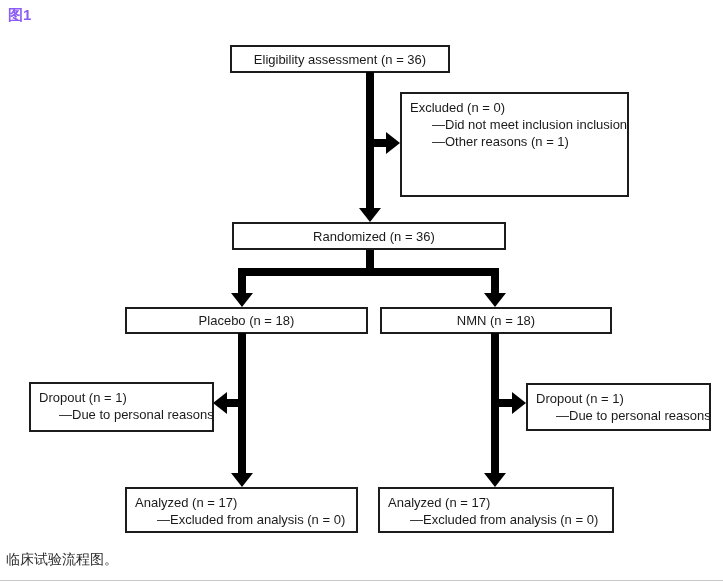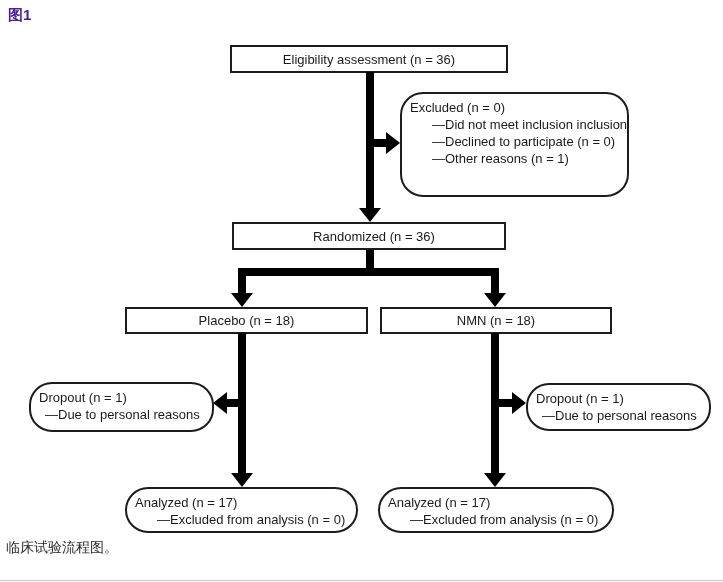--- a/index.html
+++ b/index.html
@@ -14,26 +14,26 @@
     height: 582px;
     background: #ffffff;
     overflow: hidden;
   }
   .fig-label {
     position: absolute;
     left: 8px;
     top: 6px;
     font-size: 15px;
     font-weight: bold;
-    color: #4c1d95;
+    color: #8b5cf6;
   }
   .caption {
     position: absolute;
     left: 6px;
-    top: 539px;
+    top: 551px;
     font-size: 14px;
     color: #2a2a2a;
   }
   .bottom-rule {
     position: absolute;
     left: 0;
     top: 580px;
     width: 723px;
     height: 1px;
     background: #c9c9c9;
@@ -48,26 +48,25 @@
     line-height: 17px;
   }
   .box.center {
     display: flex;
     align-items: center;
     justify-content: center;
     text-align: center;
   }
   .box.leftalign {
     padding: 5px 5px 5px 8px;
-    border-radius: 23px;
   }
   .box .line { display: block; white-space: nowrap; }
   .ind1 { margin-left: 22px; }
   .ind2 { margin-left: 30px; }
-  .ind-sm { margin-left: 6px; }
+  .ind-sm { margin-left: 20px; }
   .vline, .hline {
     position: absolute;
     background: #000000;
   }
   .arrow-down {
     position: absolute;
     width: 0; height: 0;
     border-left: 11px solid transparent;
     border-right: 11px solid transparent;
     border-top: 14px solid #000000;
@@ -87,34 +86,33 @@
     border-right: 14px solid #000000;
   }
 </style>
 </head>
 <body>
 
 <div id="canvas">
 
   <div class="fig-label">图1</div>
 
-  <div class="box center" style="left:230px; top:45px; width:278px; height:28px;">
+  <div class="box center" style="left:230px; top:45px; width:220px; height:28px;">
     <span>Eligibility assessment (n = 36)</span>
   </div>
 
   <div class="vline" style="left:366px; top:72px; width:8px; height:136px;"></div>
   <div class="arrow-down" style="left:359px; top:208px;"></div>
 
   <div class="hline" style="left:370px; top:139px; width:16px; height:8px;"></div>
   <div class="arrow-right" style="left:386px; top:132px;"></div>
 
   <div class="box leftalign" style="left:400px; top:92px; width:229px; height:105px;">
     <span class="line">Excluded (n = 0)</span>
     <span class="line ind1">—Did not meet inclusion inclusion</span>
-    <span class="line ind1">—Declined to participate (n = 0)</span>
     <span class="line ind1">—Other reasons (n = 1)</span>
   </div>
 
   <div class="box center" style="left:232px; top:222px; width:274px; height:28px;padding-left:10px;">
     <span>Randomized (n = 36)</span>
   </div>
 
   <div class="vline" style="left:366px; top:250px; width:8px; height:26px;"></div>
   <div class="hline" style="left:238px; top:268px; width:261px; height:8px;"></div>
   <div class="vline" style="left:238px; top:268px; width:8px; height:25px;"></div>

